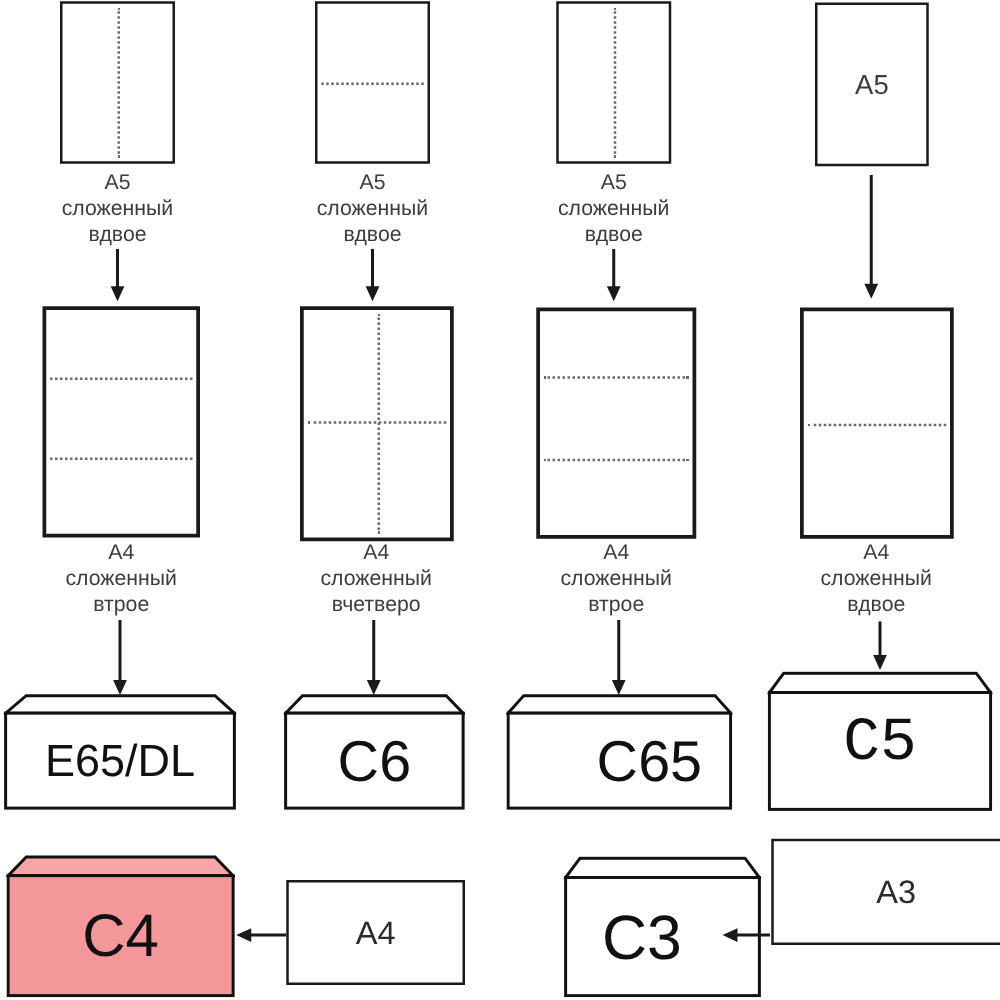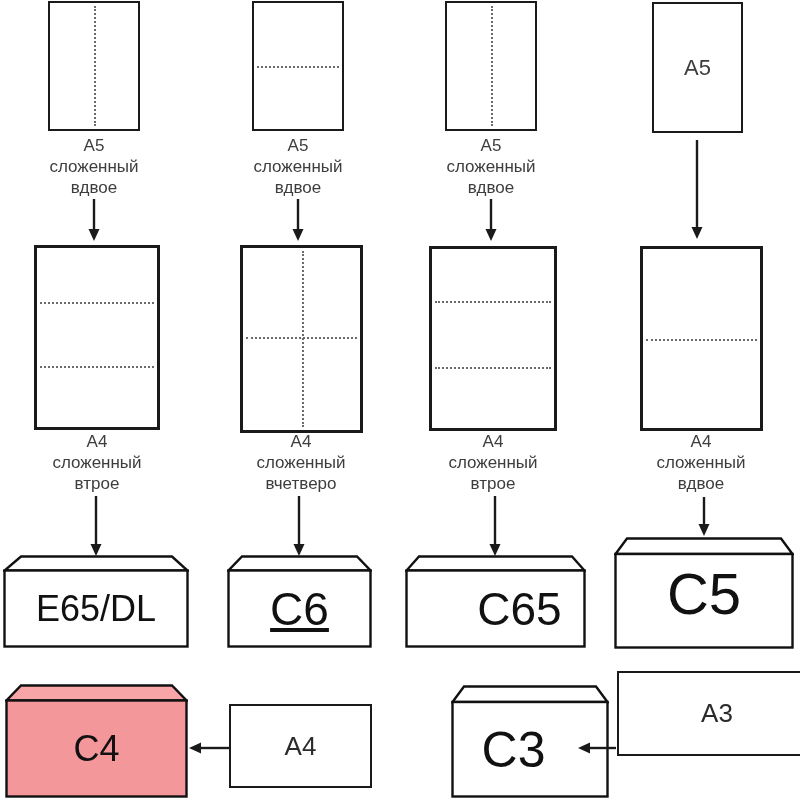--- a/index.html
+++ b/index.html
@@ -145,21 +145,21 @@
   <svg class="arrow-svg" style="left:291px; top:496px;" width="16" height="60">
     <line x1="8" y1="0" x2="8" y2="50" stroke="#1a1a1a" stroke-width="2.4"></line>
     <polygon points="2.5,48 13.5,48 8,60" fill="#1a1a1a"></polygon>
   </svg>
 
   <div class="envelope" style="left:227px; top:555px; width:145px; height:93px;">
     <svg width="145" height="93" viewBox="0 0 145 93">
       <polygon points="15,1.5 130,1.5 143.5,15.5 1.5,15.5" fill="#ffffff" stroke="#111111" stroke-width="2.4"></polygon>
       <rect x="1.5" y="15.5" width="142" height="76" fill="#ffffff" stroke="#111111" stroke-width="2.4"></rect>
     </svg>
-    <div class="env-label" style="top:15px; font-size:46px;text-decoration:underline;">C6</div>
+    <div class="env-label" style="top:15px; font-size:46px;">C6</div>
   </div>
 
   <div class="sheet" style="left:445px; top:1px; width:92px; height:130px;">
     <div class="fold-v"></div>
   </div>
 
   <div class="caption" style="left:411px; top:135px;">
     <div>A5</div>
     <div>сложенный</div>
     <div>вдвое</div>
@@ -216,29 +216,29 @@
   <svg class="arrow-svg" style="left:696px; top:497px;" width="16" height="39">
     <line x1="8" y1="0" x2="8" y2="29" stroke="#1a1a1a" stroke-width="2.4"></line>
     <polygon points="2.5,27 13.5,27 8,39" fill="#1a1a1a"></polygon>
   </svg>
 
   <div class="envelope" style="left:614px; top:537px; width:180px; height:112px;">
     <svg width="180" height="112" viewBox="0 0 180 112">
       <polygon points="13,1.5 167,1.5 178.5,17 1.5,17" fill="#ffffff" stroke="#111111" stroke-width="2.4"></polygon>
       <rect x="1.5" y="17" width="177" height="93.5" fill="#ffffff" stroke="#111111" stroke-width="2.4"></rect>
     </svg>
-    <div class="env-label" style="top:1px; font-size:58px;">C5</div>
+    <div class="env-label" style="top:1px; font-size:49px;font-family:Liberation Mono, monospace;">C5</div>
   </div>
 
   <div class="envelope" style="left:5px; top:684px; width:183px; height:114px;">
     <svg width="183" height="114" viewBox="0 0 183 114">
       <polygon points="16,1.5 167,1.5 181.5,16.5 1.5,16.5" fill="#f7a5a7" stroke="#111111" stroke-width="2.4"></polygon>
       <rect x="1.5" y="16.5" width="180" height="96" fill="#f4979b" stroke="#111111" stroke-width="2.4"></rect>
     </svg>
-    <div class="env-label" style="top:16px; font-size:36px;">C4</div>
+    <div class="env-label" style="top:16px; font-size:48px;">C4</div>
   </div>
 
   <svg class="arrow-svg" style="left:189px; top:740px;" width="40" height="16">
     <line x1="40" y1="8" x2="10" y2="8" stroke="#1a1a1a" stroke-width="2.4"></line>
     <polygon points="12,2.5 12,13.5 0,8" fill="#1a1a1a"></polygon>
   </svg>
 
   <div class="size-box" style="left:229px; top:704px; width:143px; height:84px;">
     <span>A4</span>
   </div>

